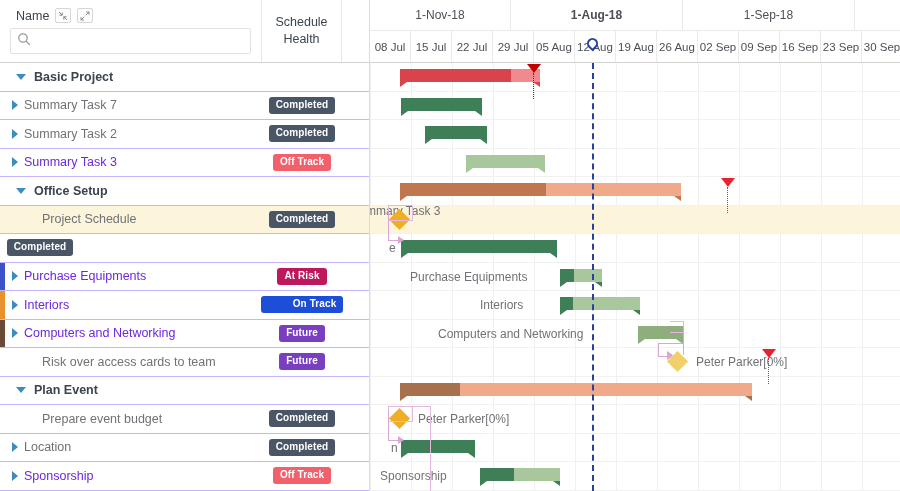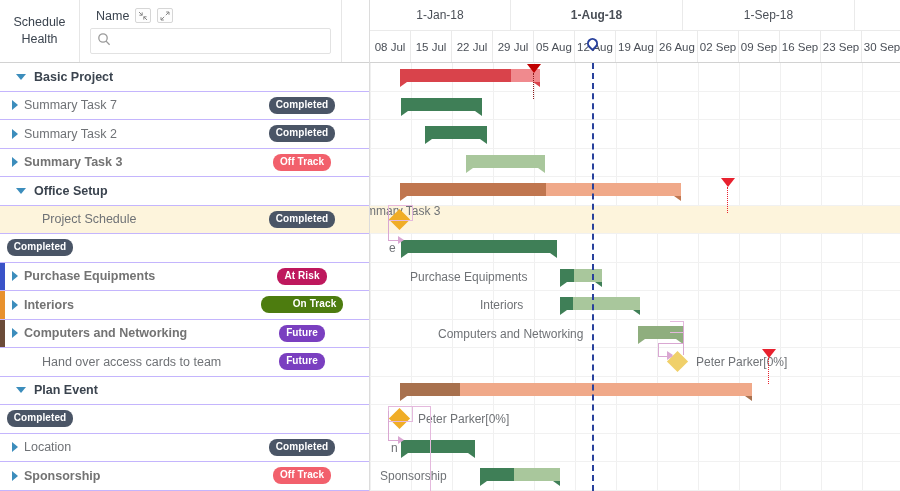--- a/index.html
+++ b/index.html
@@ -65,27 +65,27 @@
   .expander {
     width: 18px; flex: 0 0 18px; display: flex; align-items: center; justify-content: center;
     cursor: pointer;
   }
   .caret-down { width: 0; height: 0; border-left: 5px solid transparent; border-right: 5px solid transparent;
     border-top: 6px solid #3c8dbc; }
   .caret-right { width: 0; height: 0; border-top: 5px solid transparent; border-bottom: 5px solid transparent;
     border-left: 6px solid #3c8dbc; }
   .task-text { font-size: 12.5px; color: #6f7276; }
   .task-text.lvl0 { font-weight: bold; color: #3b444f; margin-left: 4px; }
-  .task-text.bold { font-weight: bold; color: #737373; }
+  .task-text.bold { font-weight: normal; color: #6d28d9; }
   .indent1 { padding-left: 6px; }
   .indent2 { padding-left: 42px; }
 
   .cell-health { width: 80px; display: flex; align-items: center; justify-content: center; height: 100%; }
   .badge {
-    font-size: 10px; color: #fff; border-radius: 8px; padding: 3px 7px 4px;
+    font-size: 10px; color: #fff; border-radius: 3px; padding: 3px 7px 4px;
     line-height: 1; font-weight: bold; letter-spacing: .1px; white-space: nowrap;
   }
 
   
   #chart { flex: 1; position: relative; height: 491px; overflow: hidden; background: #fff; }
   #chart-header { height: 63px; position: relative; border-bottom: 1px solid #d2d2d2; }
   .hdr-top { height: 31px; position: relative; border-bottom: 1px solid #eaeaea; }
   .hdr-bot { height: 31px; position: relative; }
   .hdr-cell {
     position: absolute; top: 0; bottom: 0; display: flex; align-items: center;
@@ -149,26 +149,20 @@
   }
 </style>
 </head>
 <body>
 
 <div id="app">
 
   <div id="grid">
 
     <div id="grid-header">
-      <div id="health-col">
-        <span>
-          <span>Schedule</span><br>
-          <span>Health</span>
-        </span>
-      </div>
       <div id="name-col">
         <div class="name-head-row">
           <span class="name-label">Name</span>
           <span class="hdr-icon-btn" title="collapse all">
             <svg width="10" height="10" viewBox="0 0 10 10">
               <path d="M1 1 L4.2 4.2 M4.2 4.2 L1.4 4.2 M4.2 4.2 L4.2 1.4
                        M9 9 L5.8 5.8 M5.8 5.8 L8.6 5.8 M5.8 5.8 L5.8 8.6" stroke="#888" stroke-width="1" fill="none"></path>
             </svg>
           </span>
           <span class="hdr-icon-btn" title="expand all">
@@ -183,20 +177,26 @@
             <span>
               <svg width="14" height="14" viewBox="0 0 14 14">
                 <circle cx="6" cy="6" r="4.2" stroke="#9a9a9a" stroke-width="1.3" fill="none"></circle>
                 <line x1="9.1" y1="9.1" x2="12.6" y2="12.8" stroke="#9a9a9a" stroke-width="1.3"></line>
               </svg>
             </span>
             <input type="text" placeholder="" style="">
           </div>
         </div>
       </div>
+      <div id="health-col">
+        <span>
+          <span>Schedule</span><br>
+          <span>Health</span>
+        </span>
+      </div>
       <div id="grid-spacer-col"></div>
     </div>
 
     <div id="rows">
         <div class="row">
           <div class="cell-name">
             <span class="expander">
               <i class="caret-down"></i>
             </span>
             <span class="task-text lvl0">Basic Project</span>
@@ -272,53 +272,56 @@
         </div>
         <div class="row">
           <div class="edge" style="background: rgb(232, 145, 45);"></div>
           <div class="cell-name indent1">
             <span class="expander">
               <i class="caret-right"></i>
             </span>
             <span class="task-text bold">Interiors</span>
           </div>
           <div class="cell-health">
-            <span class="badge" style="background: #4d7c0f; padding-left: 32px;">On Track</span>
+            <span class="badge" style="background: #1d4ed8; padding-left: 32px;">On Track</span>
           </div>
         </div>
         <div class="row">
           <div class="edge" style="background: rgb(107, 75, 56);"></div>
           <div class="cell-name indent1">
             <span class="expander">
               <i class="caret-right"></i>
             </span>
             <span class="task-text bold">Computers and Networking</span>
           </div>
           <div class="cell-health">
             <span class="badge" style="background: rgb(122, 63, 192);">Future</span>
           </div>
         </div>
         <div class="row">
           <div class="cell-name indent2">
-            <span class="task-text">Hand over access cards to team</span>
+            <span class="task-text">Risk over access cards to team</span>
           </div>
           <div class="cell-health">
             <span class="badge" style="background: rgb(122, 63, 192);">Future</span>
           </div>
         </div>
         <div class="row">
           <div class="cell-name">
             <span class="expander">
               <i class="caret-down"></i>
             </span>
             <span class="task-text lvl0">Plan Event</span>
           </div>
           <div class="cell-health"></div>
         </div>
         <div class="row">
+          <div class="cell-name indent2">
+            <span class="task-text">Prepare event budget</span>
+          </div>
           <div class="cell-health">
             <span class="badge" style="background: rgb(74, 85, 102);">Completed</span>
           </div>
         </div>
         <div class="row">
           <div class="cell-name indent1">
             <span class="expander">
               <i class="caret-right"></i>
             </span>
             <span class="task-text">Location</span>
@@ -345,21 +348,21 @@
             <span class="task-text"></span>
           </div>
           <div class="cell-health"></div>
         </div>
       </div>
   </div>
 
   <div id="chart">
     <div id="chart-header">
       <div class="hdr-top" id="hdr-months">
-          <div class="hdr-cell" style="left: 0px; width: 141px;">1-Jan-18</div>
+          <div class="hdr-cell" style="left: 0px; width: 141px;">1-Nov-18</div>
           <div class="hdr-cell" style="left: 141px; width: 172px; font-weight: bold;">1-Aug-18</div>
           <div class="hdr-cell" style="left: 313px; width: 172px;">1-Sep-18</div>
           <div class="hdr-cell" style="left: 485px; width: 172px;">1-Oct-18</div>
         </div>
       <div class="hdr-bot" id="hdr-weeks">
           <div class="hdr-cell" style="left: 0px; width: 41px;">08 Jul</div>
           <div class="hdr-cell" style="left: 41px; width: 41px;">15 Jul</div>
           <div class="hdr-cell" style="left: 82px; width: 41px;">22 Jul</div>
           <div class="hdr-cell" style="left: 123px; width: 41px;">29 Jul</div>
           <div class="hdr-cell" style="left: 164px; width: 41px;">05 Aug</div>

